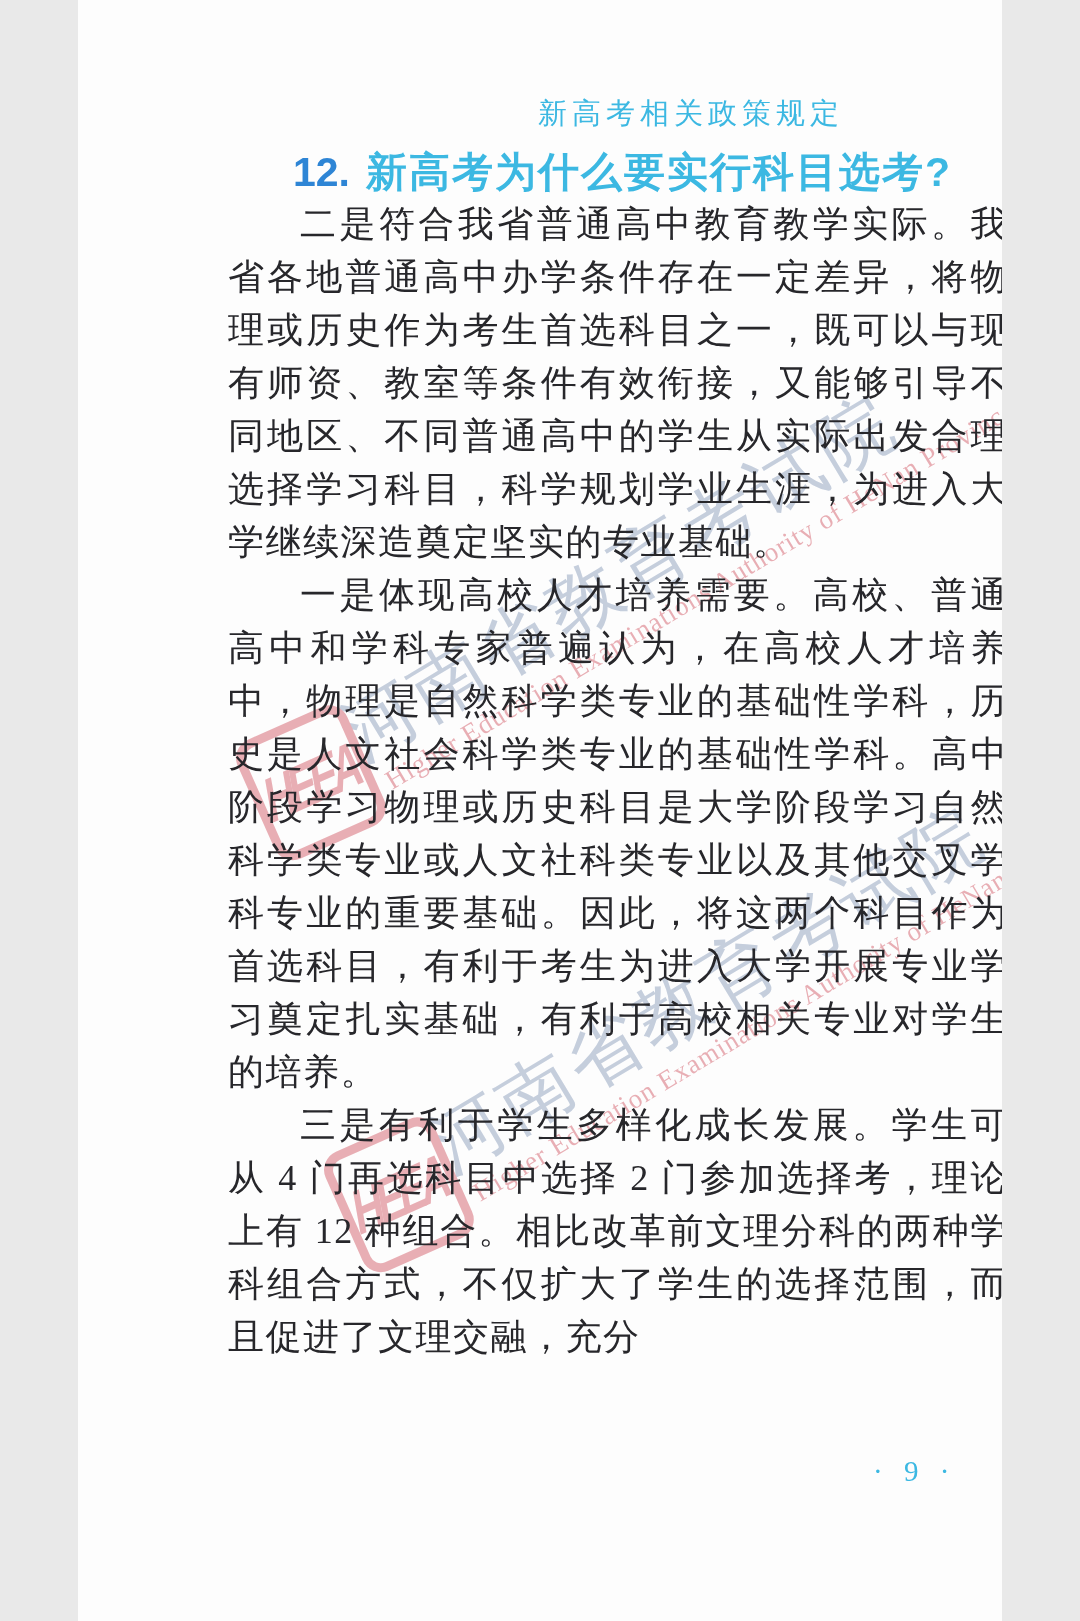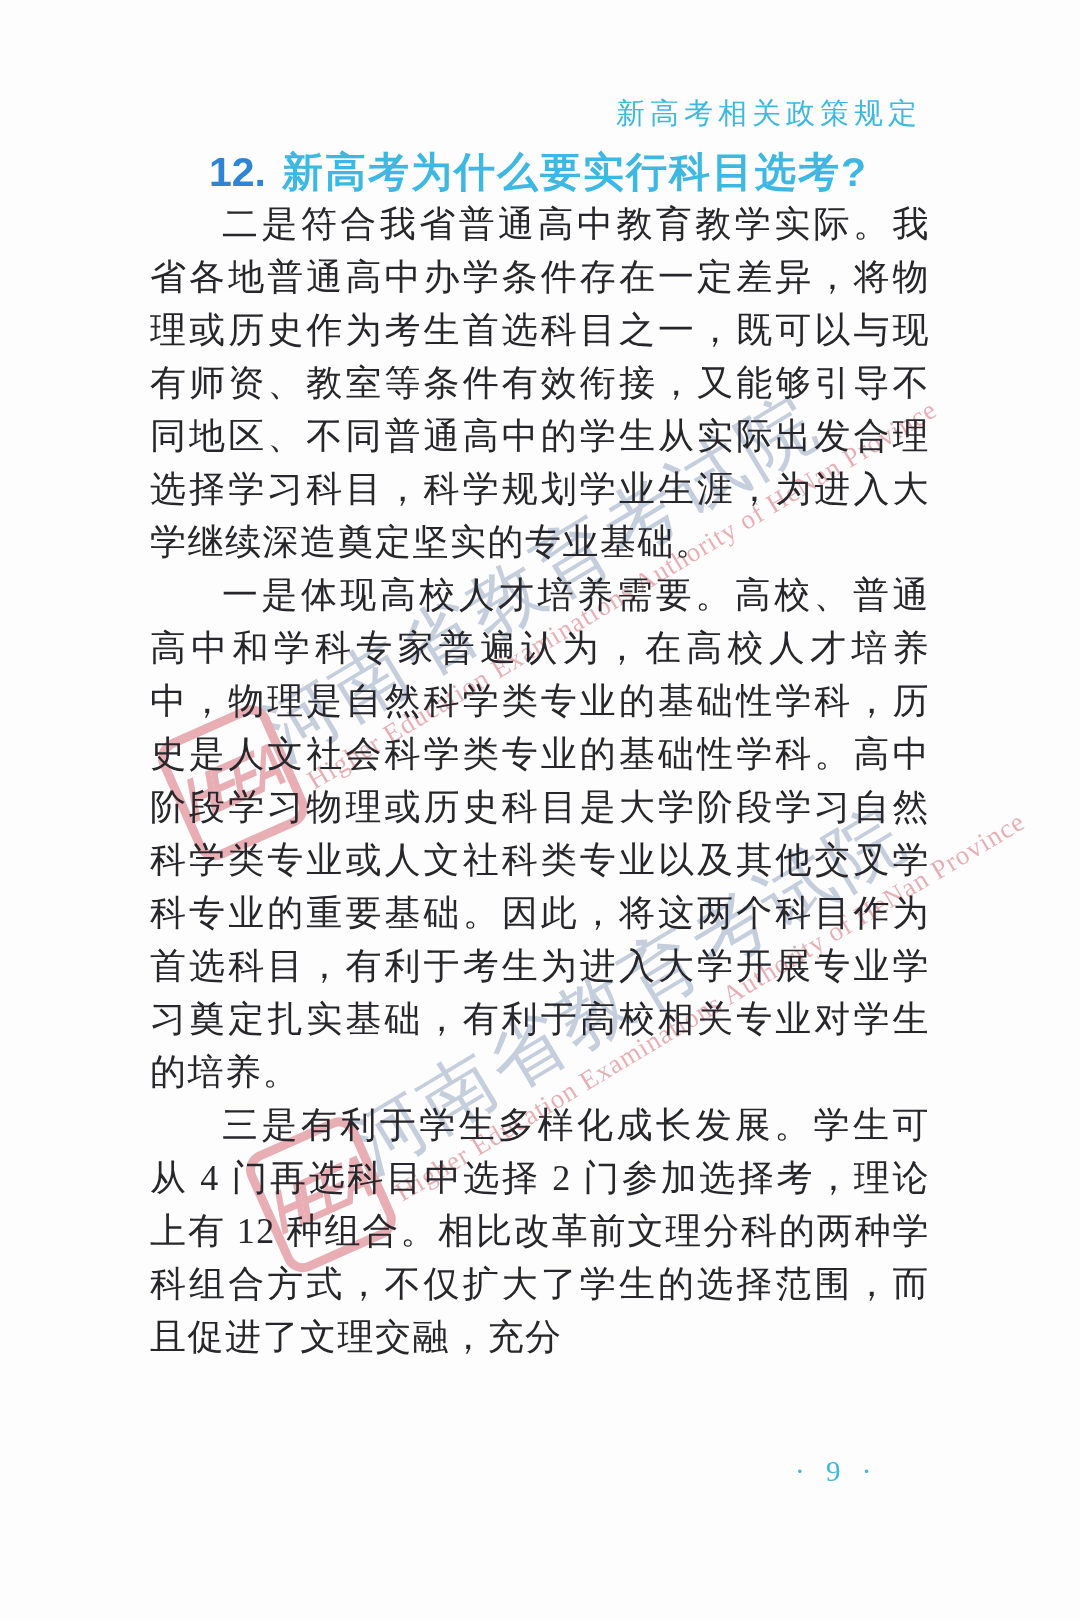--- a/index.html
+++ b/index.html
@@ -6,38 +6,38 @@
     --accent-cyan:#3cb8e2;
     --accent-blue:#2e85d5;
     --body-text:#27272b;
     --watermark-blue:#8ea0bd;
     --watermark-red:#d4626e;
     --page-bg:#fdfdfd;
   }
   html,body{margin:0;padding:0;background:#e9e9e9;}
   .page{
     position:relative;
-    width:1080px;height:1621px;
+    width:924px;height:1621px;
     margin:0 auto;
     background:var(--page-bg);
     overflow:hidden;
     font-family:"Liberation Serif","DejaVu Serif",serif;
   }
 
   
   .running-header{
     position:absolute;top:94px;right:158px;
     font-size:29px;letter-spacing:5px;
     color:var(--accent-cyan);
     z-index:3;
   }
 
   
   .heading{
-    position:absolute;top:148px;left:209px;margin:0;
+    position:absolute;top:148px;left:215px;margin:0;
     font-family:"Liberation Sans","DejaVu Sans",sans-serif;
     font-weight:700;font-size:41px;line-height:1.2;
     z-index:3;white-space:nowrap;
   }
   .heading .num{color:var(--accent-blue);margin-right:16px;}
   .heading .title{color:var(--accent-cyan);letter-spacing:2px;}
 
   
   .body-text{
     position:absolute;top:198px;left:150px;width:780px;

